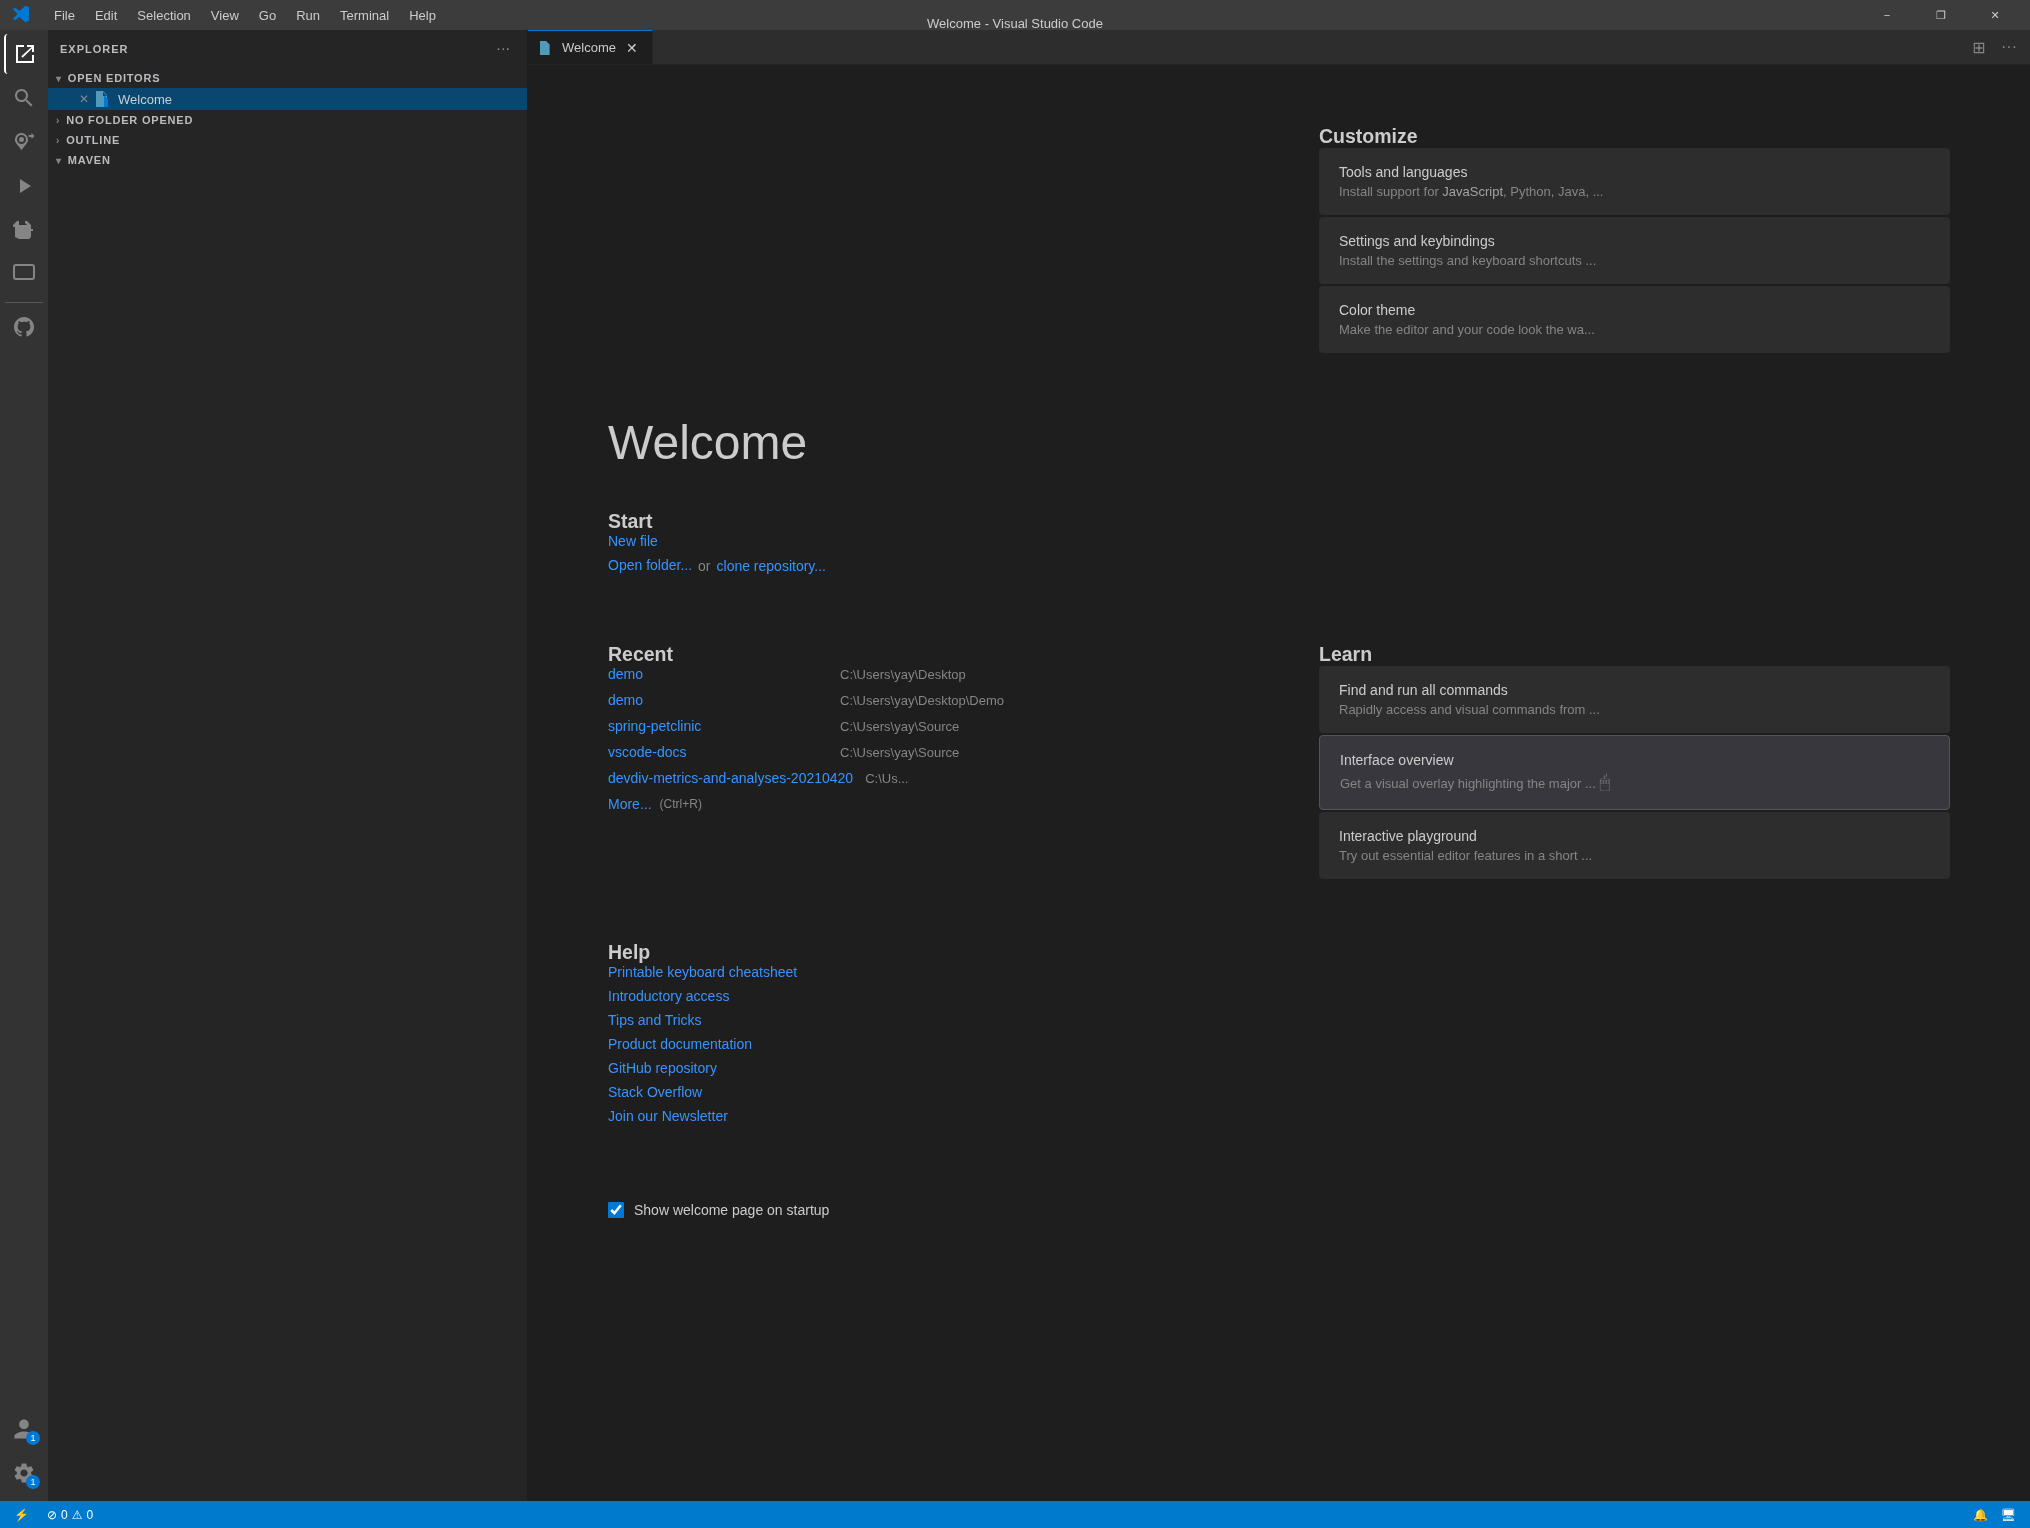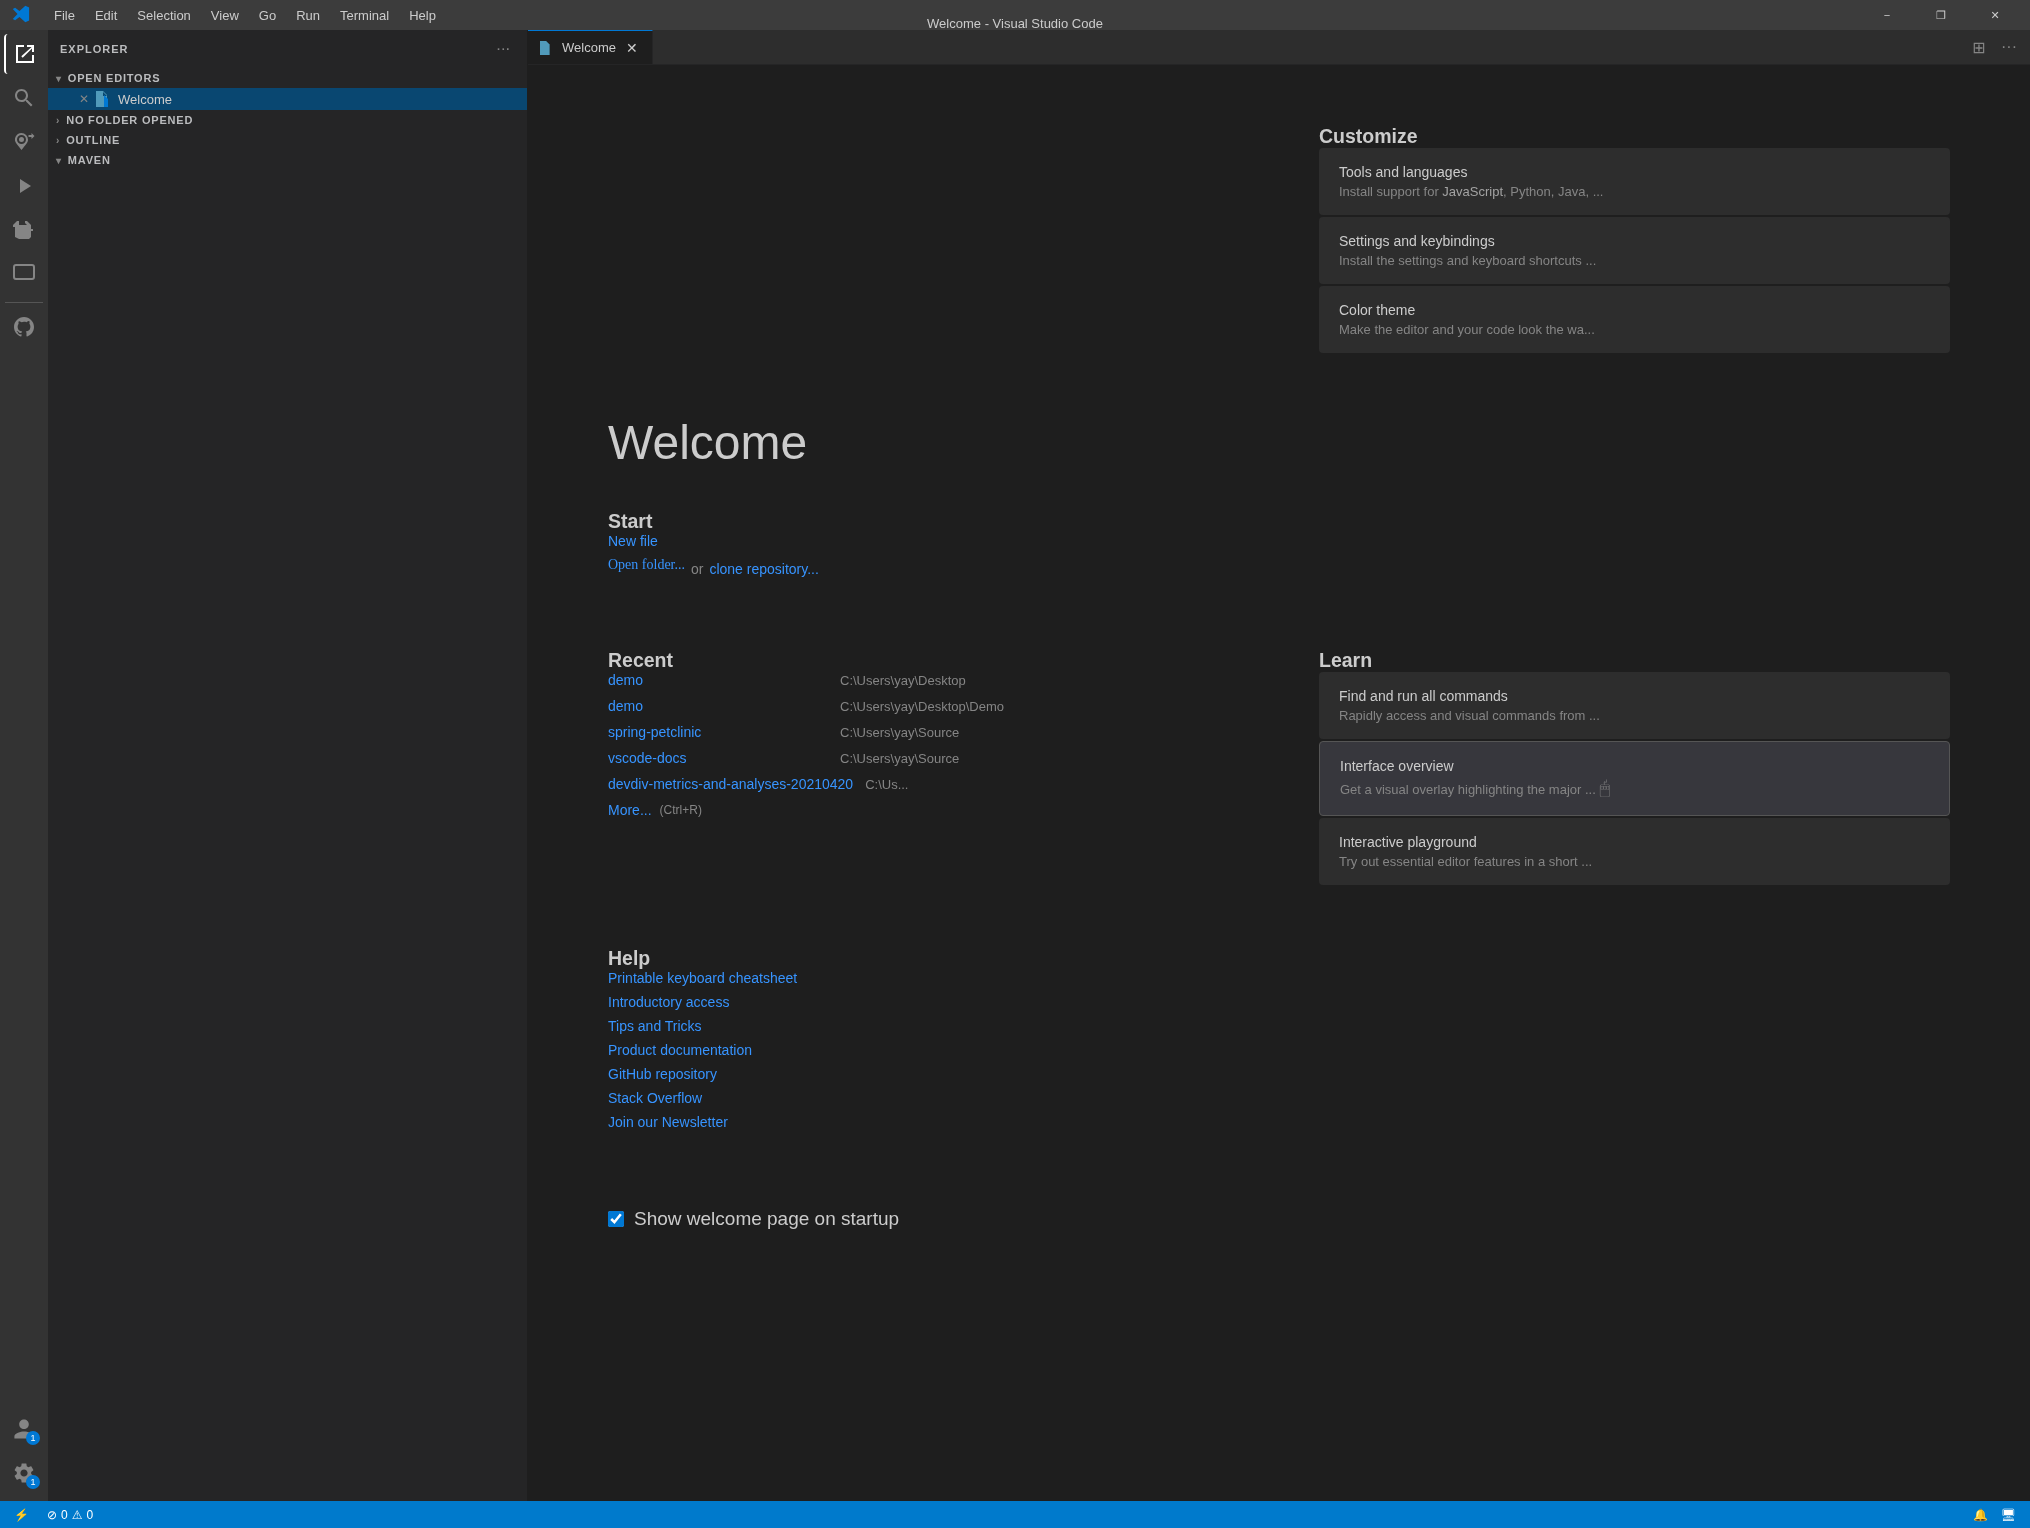--- a/index.html
+++ b/index.html
@@ -330,21 +330,21 @@
       align-items: center;
       gap: 10px;
       padding-top: 10px;
     }
     .startup-row input[type="checkbox"] {
       width: 16px;
       height: 16px;
       accent-color: #0078d4;
     }
     .startup-label {
-      font-size: 19px;
+      font-size: 14px;
       color: #cccccc;
     }
 
     
     .statusbar {
       height: 27px;
       background: #007acc;
       display: flex;
       align-items: center;
       padding: 0 8px;
@@ -553,21 +553,21 @@
     </div>
 
     <div class="welcome-content">
 
       <h1 class="welcome-title">Welcome</h1>
 
       <div class="start-section">
         <h2>Start</h2>
         <a class="welcome-link">New file</a>
         <div style="display:flex; align-items:center; gap:6px; margin-bottom:8px;">
-          <a class="welcome-link" style="margin-bottom:8px;font-family:Liberation Serif, serif;">Open folder...</a>
+          <a class="welcome-link" style="margin-bottom:2px;">Open folder...</a>
           <span style="color:#858585; font-size:14px;"> or </span>
           <a class="welcome-link" style="margin-bottom:0;">clone repository...</a>
         </div>
       </div>
 
       <div class="customize-section">
         <h2>Customize</h2>
         <div class="customize-card">
           <h3>Tools and languages</h3>
           <p>

